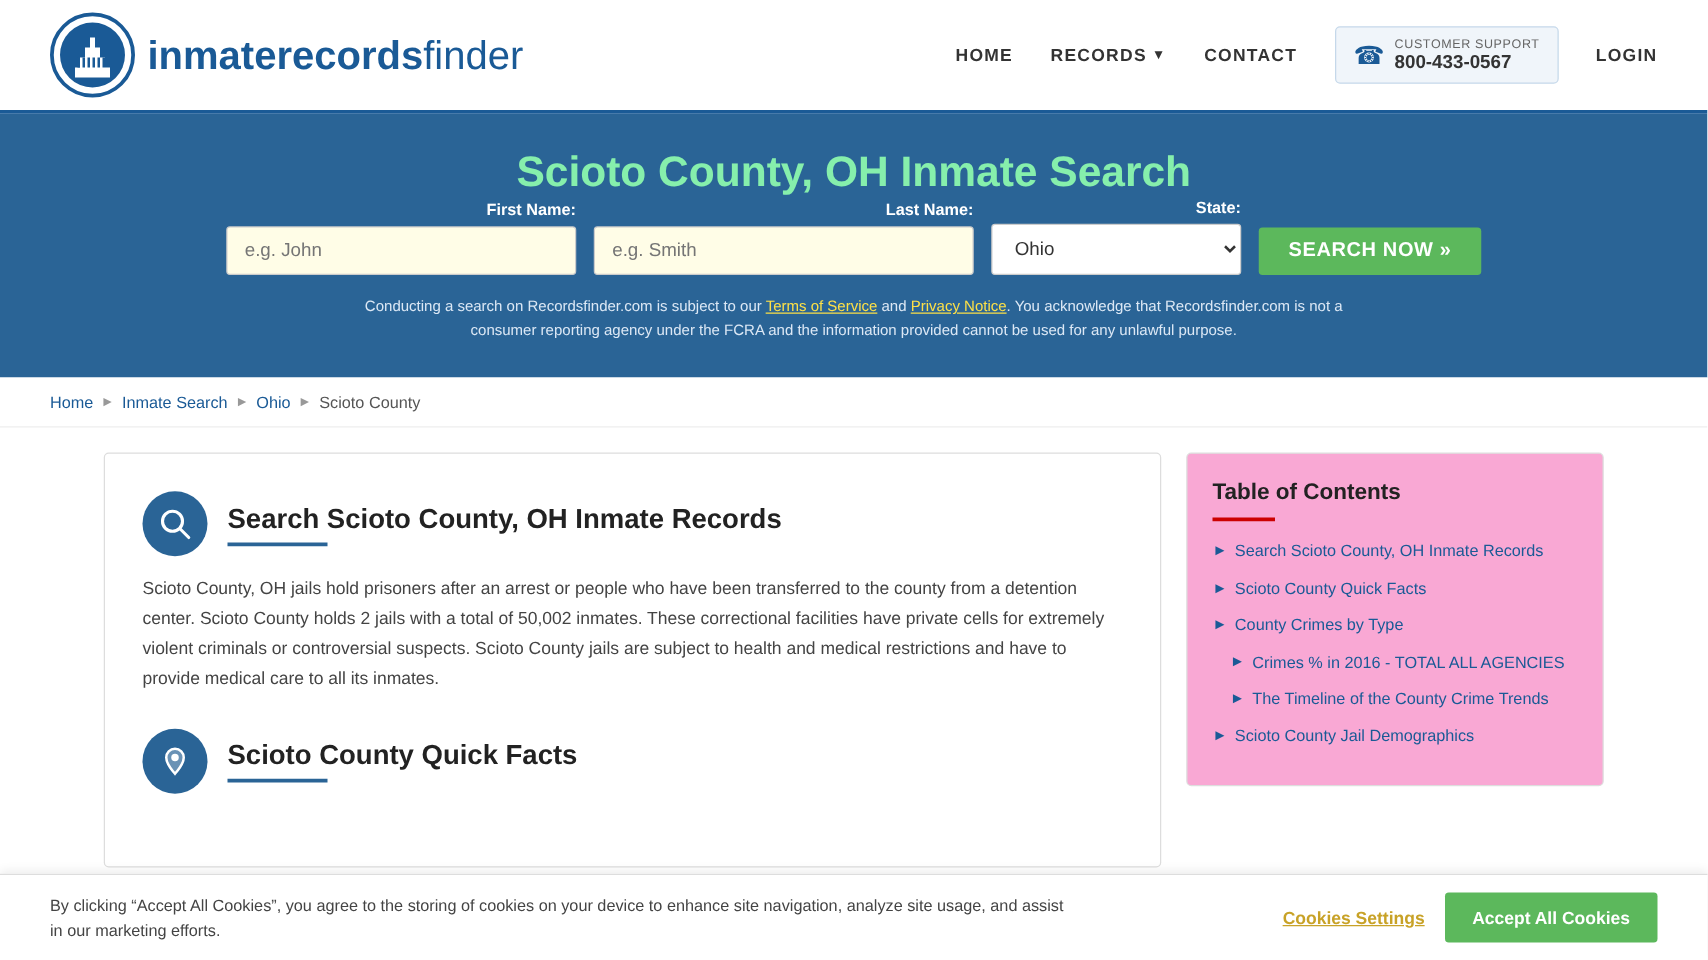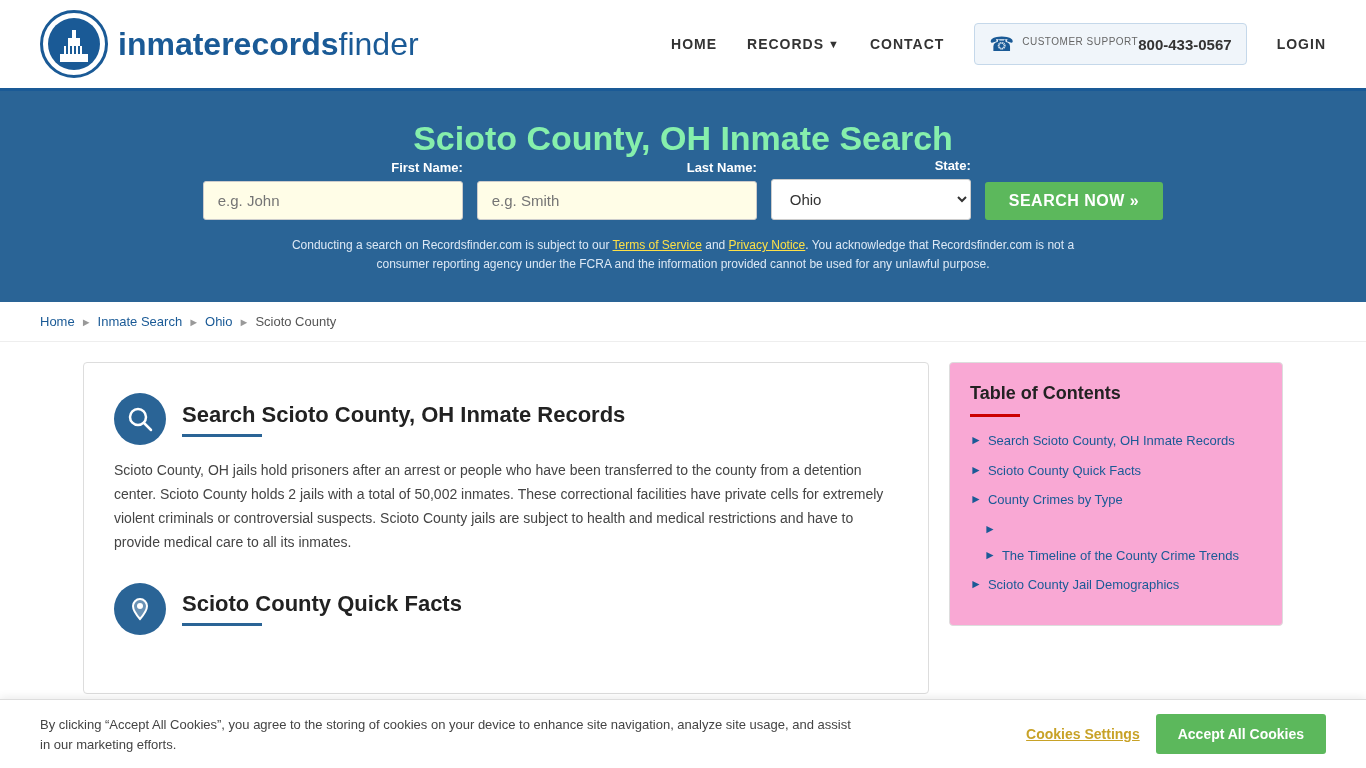--- a/index.html
+++ b/index.html
@@ -72,21 +72,21 @@
       border: 1px solid #c5d8ea;
       border-radius: 4px;
       padding: 8px 14px;
     }
     .support-icon {
       color: #1a5a96;
       font-size: 20px;
     }
     .support-text {
       display: flex;
-      flex-direction: row;
+      flex-direction: column;
     }
     .support-label {
       font-size: 10px;
       color: #666;
       letter-spacing: 0.5px;
     }
     .support-number {
       font-size: 15px;
       font-weight: 700;
       color: #333;
@@ -131,22 +131,22 @@
     }
     .form-input {
       padding: 10px 14px;
       font-size: 15px;
       border: 1px solid #ccc;
       border-radius: 3px;
       background: #fffde7;
       color: #aaa;
       outline: none;
     }
-    .first-name-input { width: 260px; }
-    .last-name-input { width: 280px; }
+    .first-name-input { width: 280px; }
+    .last-name-input { width: 304px; }
     .state-select {
       padding: 10px 14px;
       font-size: 15px;
       border: 1px solid #ccc;
       border-radius: 3px;
       background: #fff;
       color: #333;
       width: 200px;
       outline: none;
       cursor: pointer;
@@ -490,20 +490,21 @@
       <li>
         <span class="toc-chevron">►</span>
         <a>Scioto County Quick Facts</a>
       </li>
       <li>
         <span class="toc-chevron">►</span>
         <a>County Crimes by Type</a>
       </li>
       <li class="toc-sub">
         <span class="toc-chevron">►</span>
+        <a>Crimes % in 2016 - TOTAL ALL AGENCIES</a>
       </li>
       <li class="toc-sub">
         <span class="toc-chevron">►</span>
         <a>The Timeline of the County Crime Trends</a>
       </li>
       <li>
         <span class="toc-chevron">►</span>
         <a>Scioto County Jail Demographics</a>
       </li>
     </ul>

